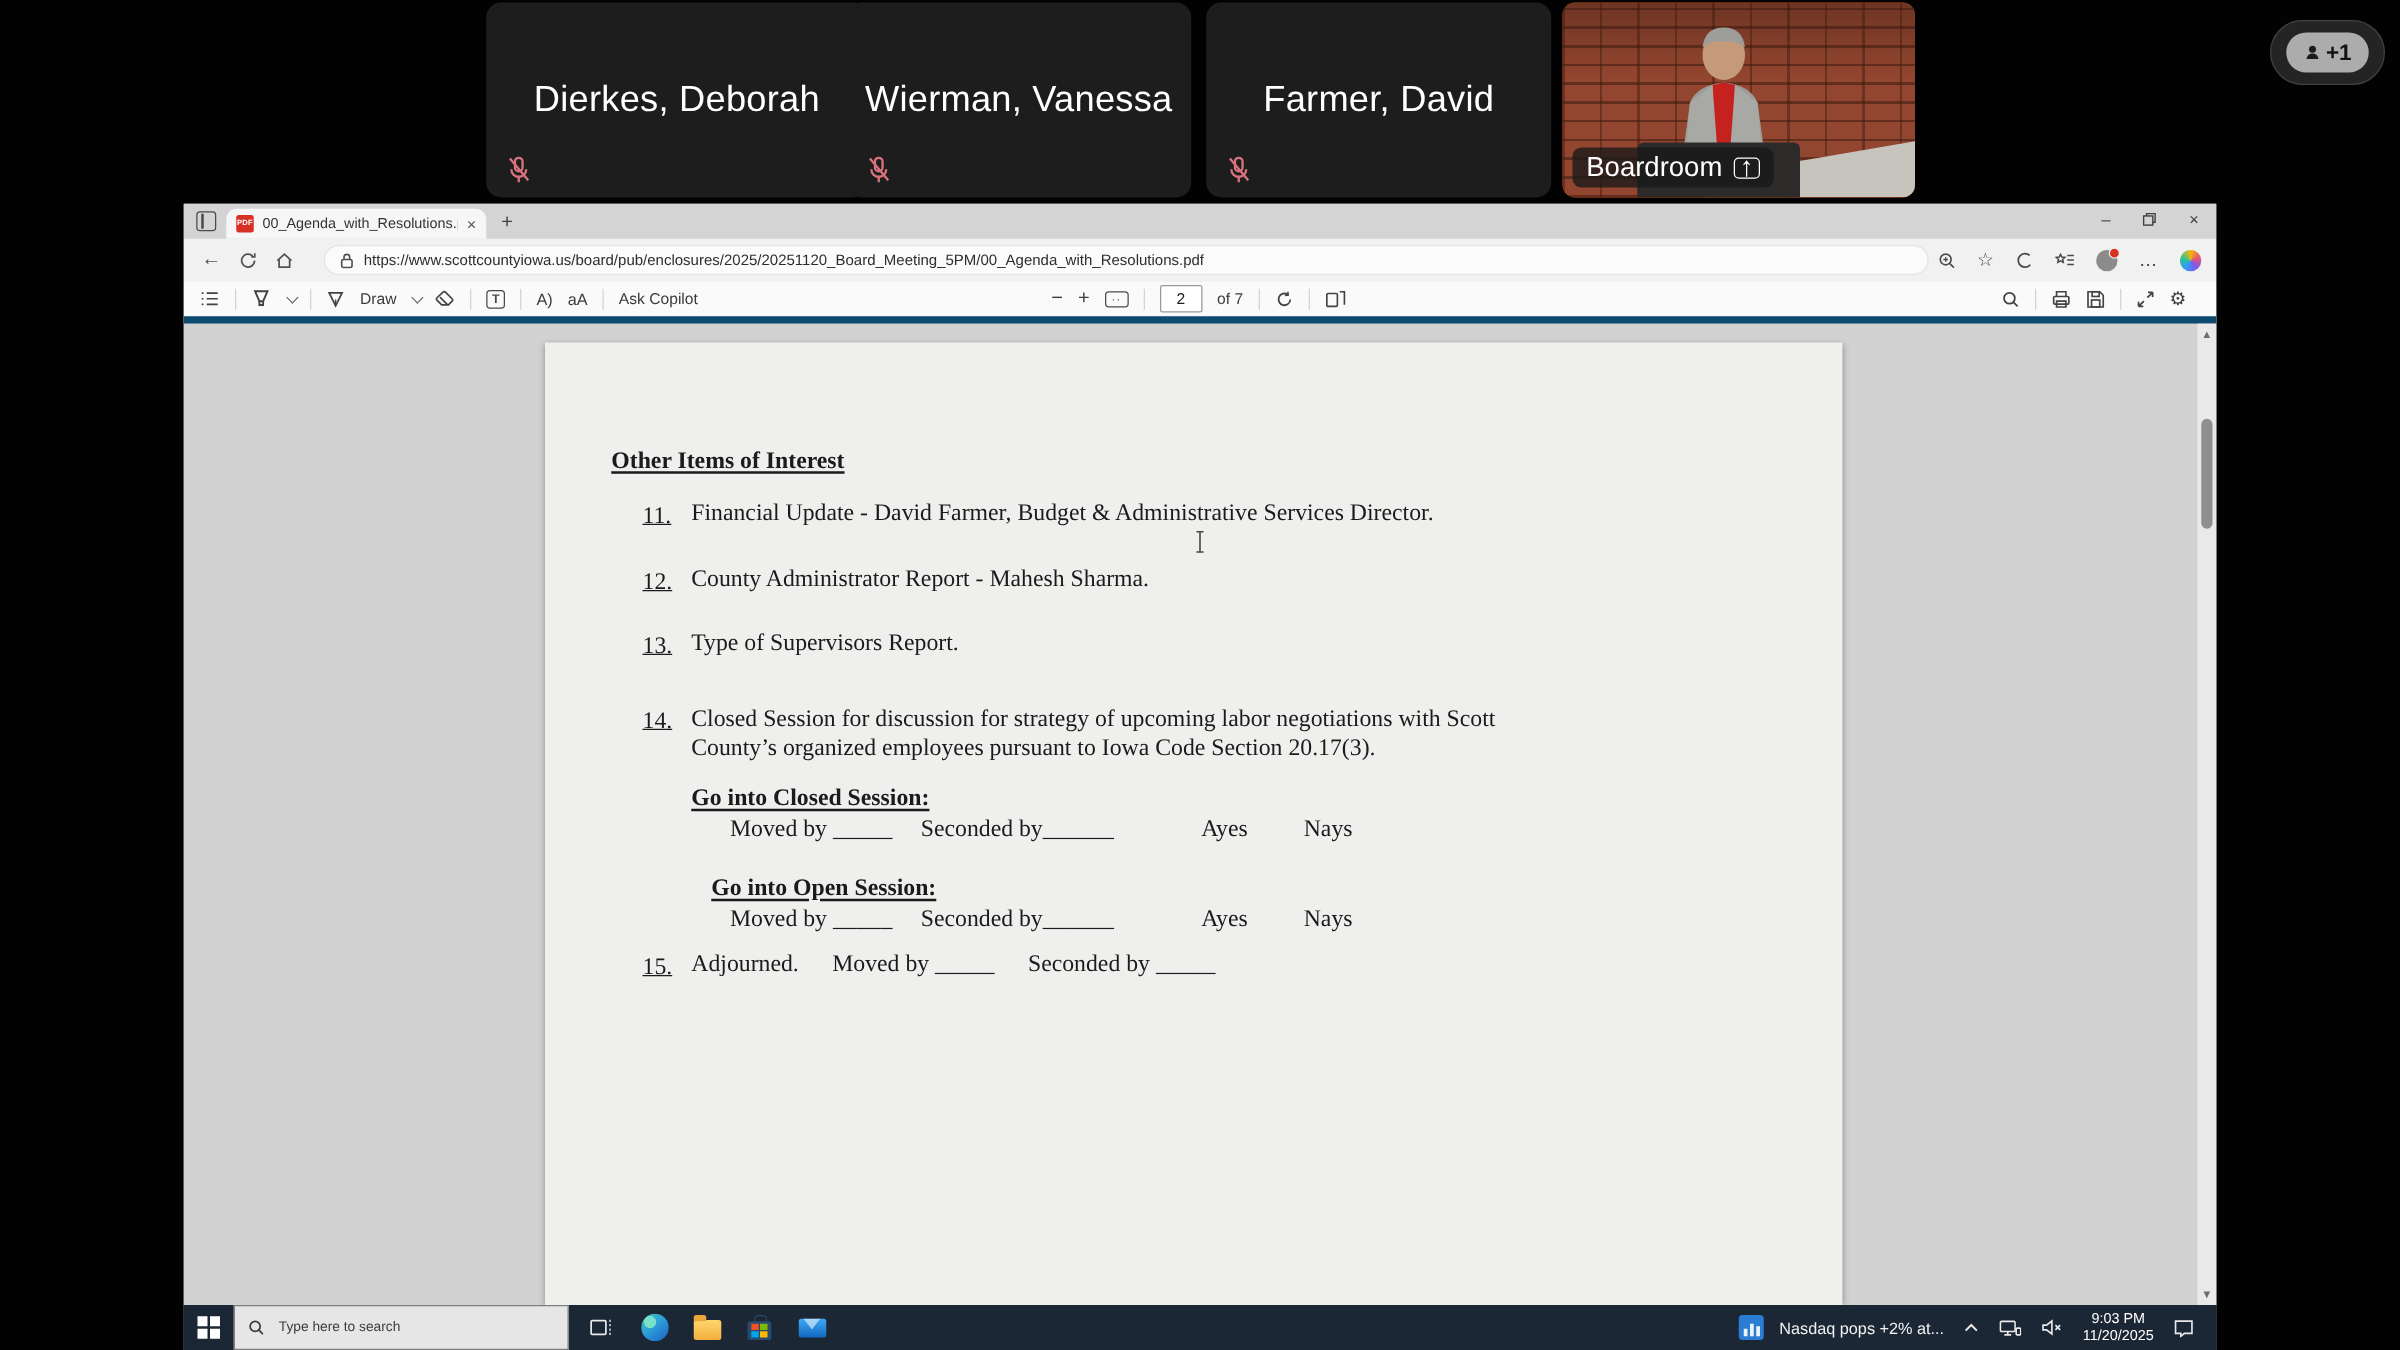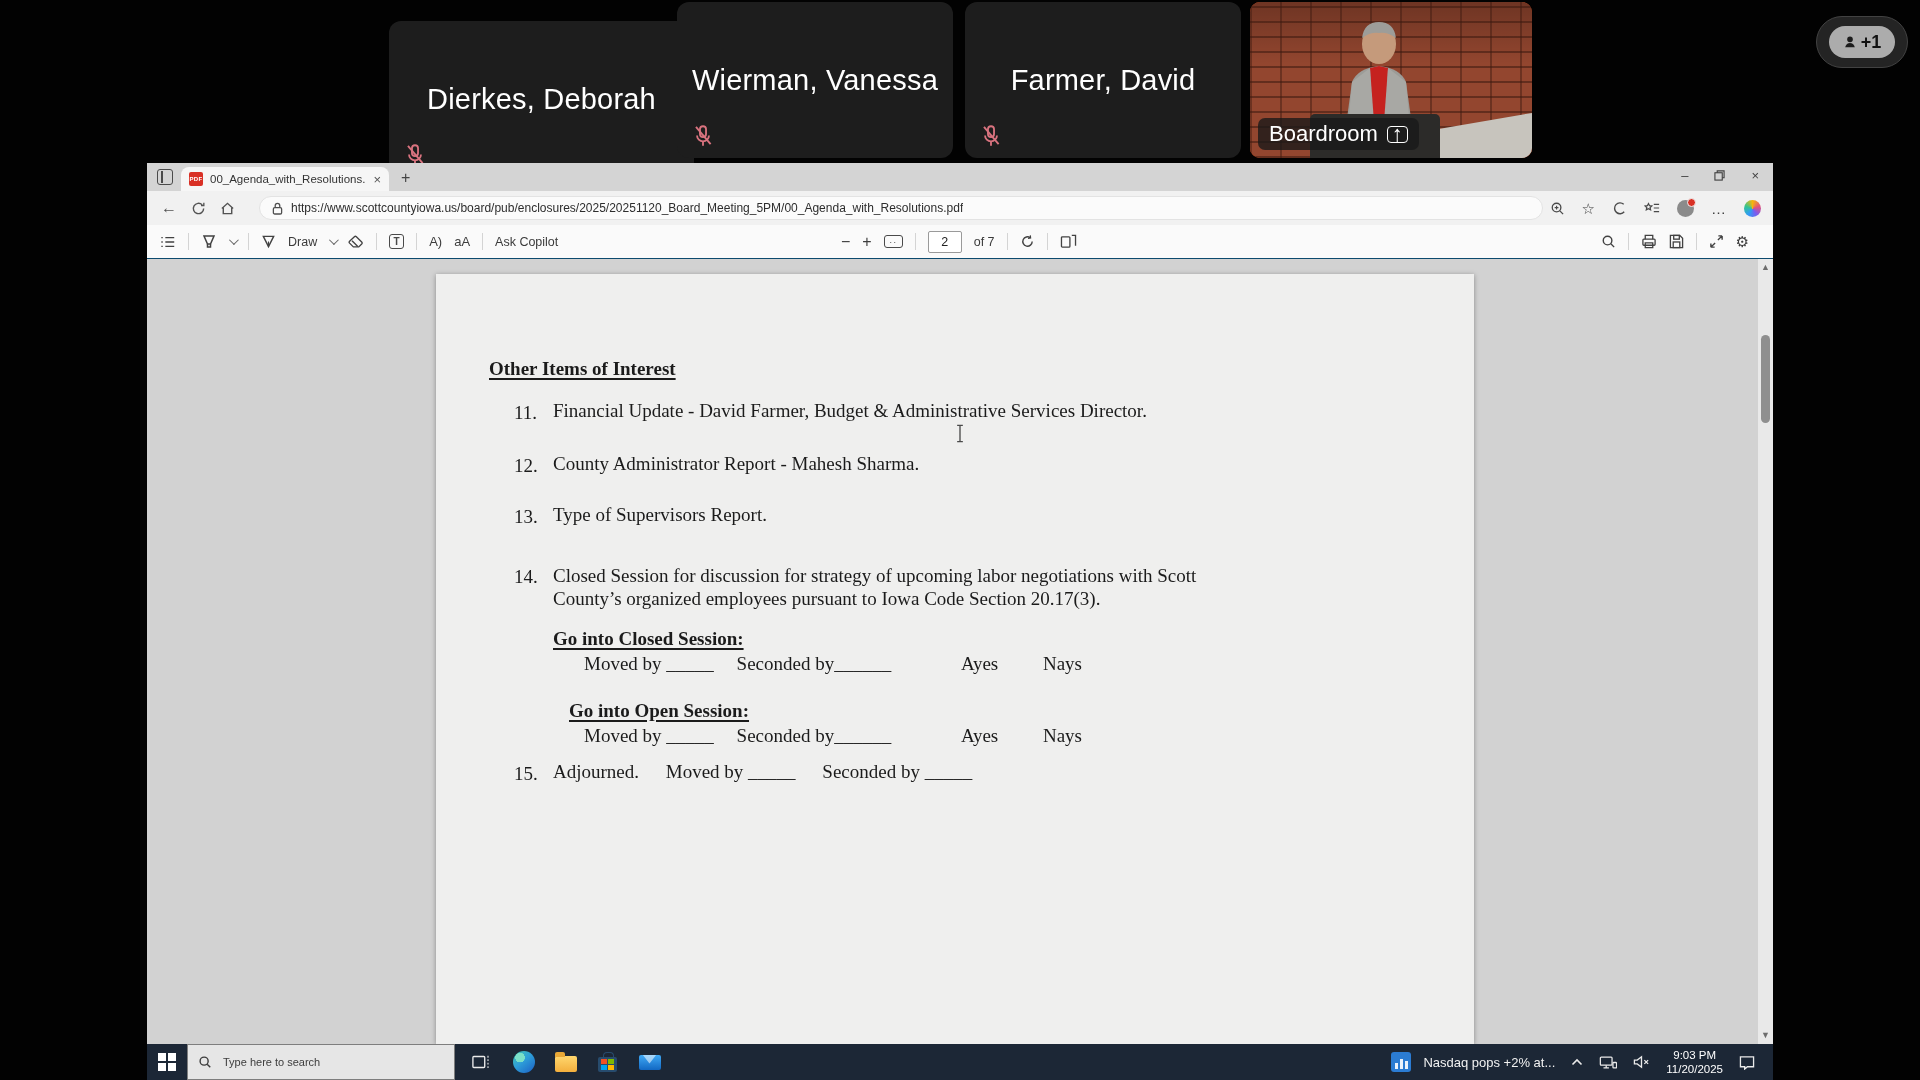--- a/index.html
+++ b/index.html
@@ -60,21 +60,21 @@
         border:1px solid #e3e3e3;border-radius:12px;display:flex;align-items:center;padding:0 12px;gap:8px;}
   .url-text{font-size:12px;color:#2d2d2d;white-space:nowrap;overflow:hidden;}
   .url-icons{position:absolute;right:12px;top:0;height:34px;display:flex;align-items:center;gap:17px;}
   .avatar{position:relative;width:17px;height:17px;border-radius:50%;background:#8b8b8b;overflow:visible;}
   .avatar:after{content:"";position:absolute;right:-2px;top:-2px;width:7px;height:7px;border-radius:50%;
                 background:#d93025;border:1px solid #f1f1f1;}
   .copilot{width:17px;height:17px;border-radius:50%;
            background:conic-gradient(#f6b50b,#e2537a,#7b5bf0,#2f9df4,#35c58f,#f6b50b);}
 
   .pdfbar{position:absolute;left:0;top:62px;width:1626px;height:34px;background:#fafafa;
-          border-bottom:1px solid #0c4a6e;display:flex;align-items:center;color:#3d3d3d;}
+          border-bottom:6px solid #0c4a6e;display:flex;align-items:center;color:#3d3d3d;}
   .pdfbar .grp{display:flex;align-items:center;gap:12px;}
   .grp-left{margin-left:13px;}
   .grp-center{position:absolute;left:694px;}
   .grp-right{position:absolute;right:24px;}
   .vsep{width:1px;height:17px;background:#d4d4d4;}
   .tlabel{font-size:12.5px;color:#3a3a3a;}
   .chev{width:7px;height:7px;border-right:1.4px solid #666;border-bottom:1.4px solid #666;
         transform:rotate(45deg) translateY(-2px);}
   .ticon{font-size:13px;line-height:1;color:#3d3d3d;}
   .tbox{width:15px;height:15px;border:1.4px solid #4a4a4a;border-radius:3px;font-size:10px;
@@ -82,21 +82,21 @@
   .fitw{width:19px;height:13px;border:1.4px solid #4a4a4a;border-radius:3px;font-size:9px;
         display:flex;align-items:center;justify-content:center;color:#4a4a4a;letter-spacing:1px;}
   .pginput{width:34px;height:22px;border:1px solid #9a9a9a;border-radius:2px;background:#fff;
            text-align:center;font-size:12.5px;color:#222;font-family:"Liberation Sans",sans-serif;}
 
   .viewer{position:absolute;left:0;top:96px;width:1626px;height:785px;background:#d2d2d2;}
   .page{position:absolute;left:289px;top:15px;width:1038px;height:770px;background:#efefee;
         box-shadow:0 1px 5px rgba(0,0,0,.35);
         font-family:"Liberation Serif",serif;color:#1b1b1b;font-size:19px;}
   .pg-abs{position:absolute;white-space:nowrap;}
-  .docnum{position:absolute;left:78px;}
+  .docnum{position:absolute;left:78px;text-decoration:underline;}
   .doctext{position:absolute;left:117px;}
   .docu{font-weight:700;text-decoration:underline;text-decoration-thickness:1.8px;text-underline-offset:3px;}
   .wrapline{white-space:normal;width:700px;line-height:23px;}
   .scrollbar{position:absolute;right:0;top:0;width:15px;height:785px;background:#e9e9e9;}
   .sb-arrow{position:absolute;left:0;width:15px;text-align:center;color:#6d6d6d;font-size:9px;line-height:1;}
   .thumb{position:absolute;left:3px;top:76px;width:9px;height:88px;background:#8f8f8f;border-radius:5px;}
   .ibeam{position:absolute;left:518px;top:150px;width:12px;height:19px;}
 
   
   .taskbar{position:absolute;left:0;top:881px;width:1626px;height:36px;background:#1c2736;
@@ -139,21 +139,21 @@
   .newsico i:nth-child(3){left:14px;height:8px;}
   .news-text{color:#f2f2f2;font-size:13px;}
   .clock{color:#fff;font-size:11.5px;text-align:center;line-height:14px;}
   .trayico{display:flex;align-items:center;}
 </style>
 </head>
 <body>
 
 <div id="root">
 
-  <div class="ptile" style="left:389px;width:305px;margin-top:19px;">
+  <div class="ptile" style="left:389px;width:305px;">
     <span class="pname">Dierkes, Deborah</span>
     <svg class="mic-off" viewBox="0 0 24 24" fill="none" stroke="#d9737f" stroke-width="1.7">
       <rect x="9.2" y="3" width="5.6" height="10" rx="2.8"></rect>
         <path d="M6.5 11.5a5.5 5.5 0 0 0 11 0"></path>
         <path d="M12 17v4"></path>
         <path d="M5.5 3.5l13.5 16"></path>
     </svg>
   </div>
   <div class="ptile" style="left:677px;width:276px;">
     <span class="pname">Wierman, Vanessa</span>

